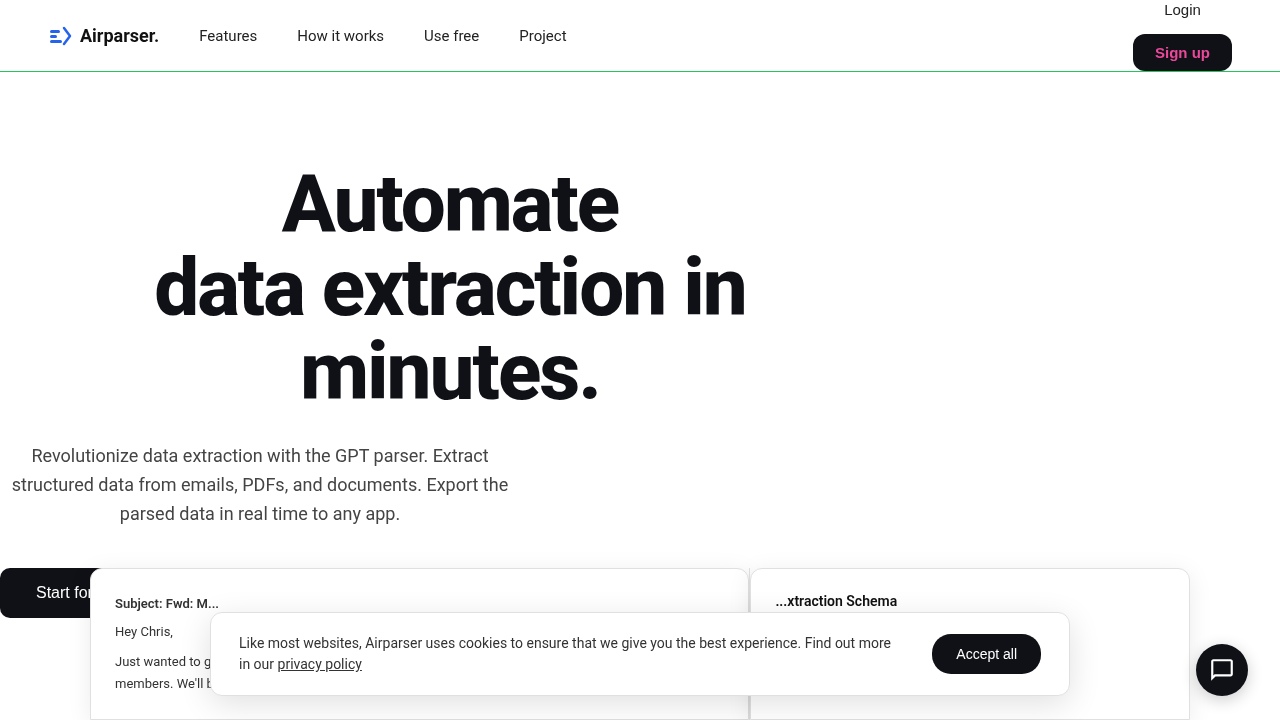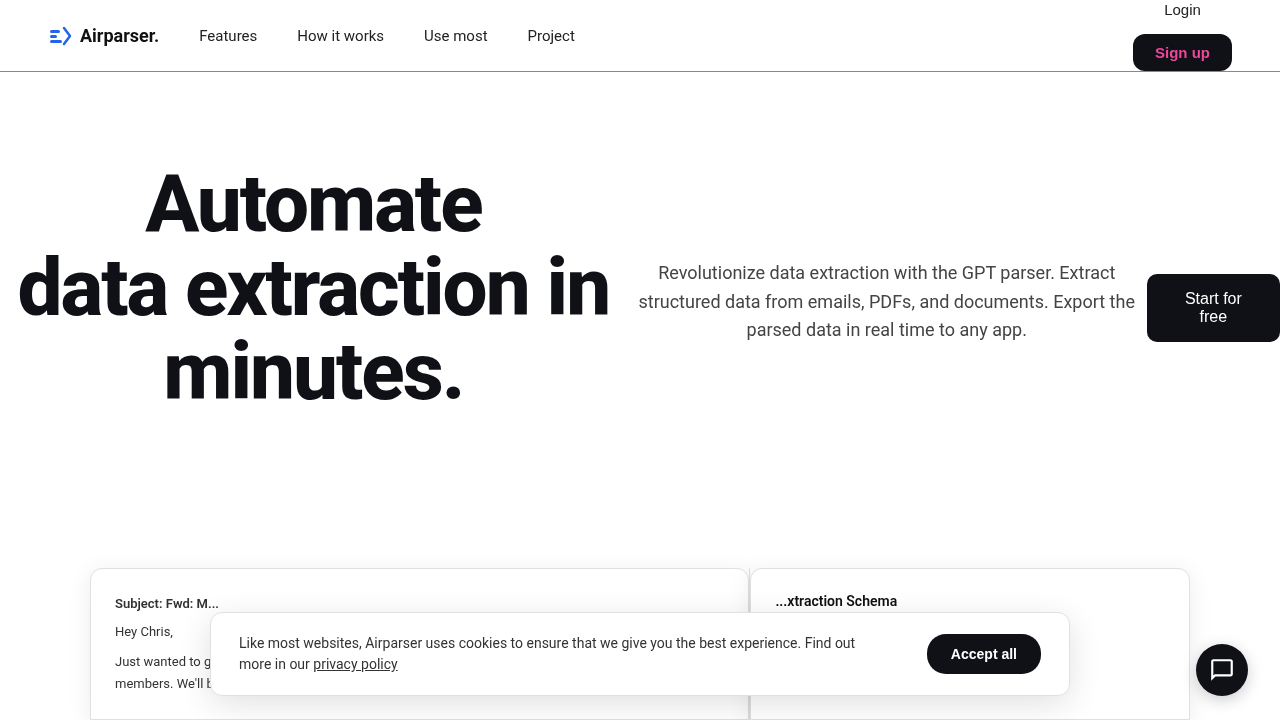--- a/index.html
+++ b/index.html
@@ -18,21 +18,21 @@
     .nav-link { font-size: 15px; color: #222; text-decoration: none; cursor: pointer; }
     .nav-right { display: flex; align-items: center; gap: 16px; flex-direction: column; }
     .login-btn { font-size: 15px; color: #222; cursor: pointer; background: none; border: none; }
     .signup-btn {
       background: #0f1117; color: #ec4899; border: none; border-radius: 12px;
       padding: 10px 22px; font-size: 15px; cursor: pointer; font-weight: 700;
     }
 
     
     .hero {
-      display: flex; flex-direction: row; align-items: center;
+      display: flex; flex-direction: column; align-items: flex-start;
       padding-top: 90px; text-align: center;
     }
     .hero-title {
       font-size: 80px; font-weight: 800; line-height: 1.05; letter-spacing: -2px;
       color: #0f1117; max-width: 900px;
     }
     .hero-subtitle {
       margin-top: 28px; font-size: 18px; color: #444; line-height: 1.6;
       max-width: 520px;
     }
@@ -71,21 +71,21 @@
       background: #fff; border: 1px solid #e0e0e0; border-radius: 12px;
       padding: 20px 28px; display: flex; align-items: center; gap: 40px;
       box-shadow: 0 8px 32px rgba(0,0,0,0.12); z-index: 100;
       max-width: 860px; width: 860px; margin-top: 46px;
     }
     .cookie-text { font-size: 14px; color: #333; line-height: 1.5; }
     .cookie-text a { color: #333; text-decoration: underline; cursor: pointer; }
     .accept-btn {
       background: #0f1117; color: #fff; border: none; border-radius: 19px;
       padding: 12px 24px; font-size: 14px; cursor: pointer; white-space: nowrap;
-      font-weight: 700;
+      font-weight: 400;
     }
 
     
     .chat-bubble {
       position: fixed; bottom: 24px; right: 32px;
       width: 52px; height: 52px; background: #0f1117; border-radius: 50%;
       display: flex; align-items: center; justify-content: center;
       cursor: pointer; z-index: 100; box-shadow: 0 4px 16px rgba(0,0,0,0.2);
     }
     .chat-bubble svg { width: 26px; height: 26px; fill: #fff; }
@@ -105,21 +105,21 @@
         <rect x="2" y="6" width="10" height="3" rx="1.5" fill="#2563eb"></rect>
         <rect x="2" y="11" width="7" height="3" rx="1.5" fill="#2563eb"></rect>
         <rect x="2" y="16" width="12" height="3" rx="1.5" fill="#2563eb"></rect>
         <path d="M16 4 L22 12 L16 20" stroke="#2563eb" stroke-width="2.5" stroke-linecap="round" stroke-linejoin="round" fill="none"></path>
       </svg>
       <span>Airparser.</span>
     </div>
     <div class="nav-links">
       <a class="nav-link">Features</a>
       <a class="nav-link">How it works</a>
-      <a class="nav-link">Use most</a>
+      <a class="nav-link">Use free</a>
       <a class="nav-link">Project</a>
     </div>
   </div>
   <div class="nav-right">
     <button class="login-btn">Login</button>
     <button class="signup-btn">Sign up</button>
   </div>
 </nav>
 
 <section class="hero">

